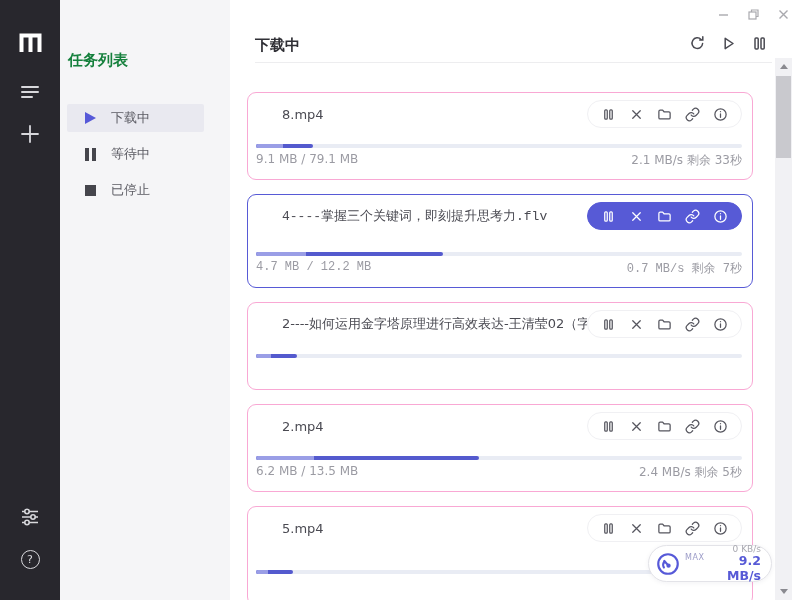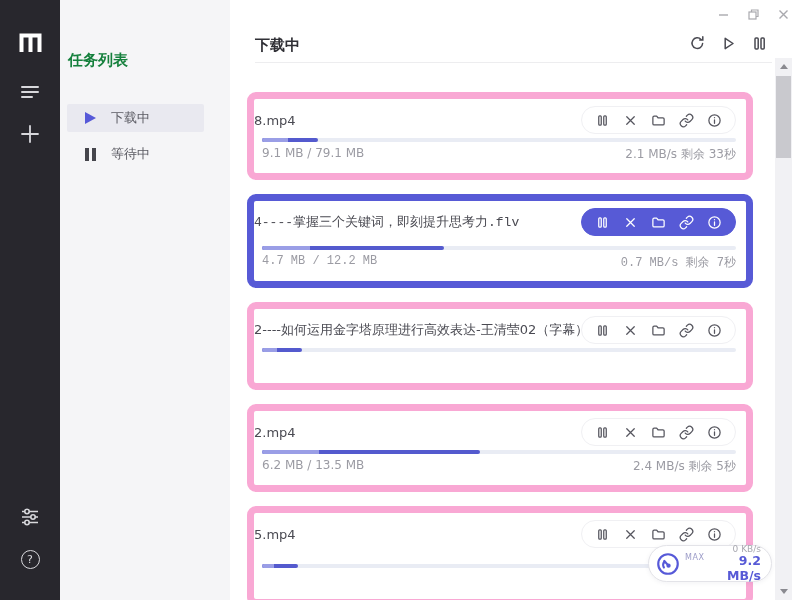--- a/index.html
+++ b/index.html
@@ -40,22 +40,22 @@
 
   
   .main-title { position:absolute; left:255px; top:36px; font-size:15px; font-weight:bold; color:#303036; }
   .toolbar { position:absolute; top:35px; right:32px; display:flex; gap:14px; }
   .tool-btn { width:17px; height:17px; color:#4A4A52; cursor:pointer; }
   .tool-btn svg { width:17px; height:17px; display:block; }
   .head-divider { position:absolute; left:255px; width:517px; top:62px; height:1px; background:#EDEDEF; }
 
   
   .task-list { position:absolute; left:247px; top:92px; width:506px; }
-  .task-card { position:relative; background:#fff; border:7px solid #f9a8d4; border-radius:9px;
-               height:88px; margin-bottom:14px; padding:7px 10px 0 0; cursor:pointer; }
+  .task-card { position:relative; background:#fff; border:1px solid #f9a8d4; border-radius:9px;
+               height:88px; margin-bottom:14px; padding:7px 10px 0 34px; cursor:pointer; }
   .task-card.selected { border-color:#575AD6; height:94px;font-family:Liberation Mono, monospace; }
   .task-card:last-child { height:100px; margin-bottom:0; }
   .task-head { display:flex; justify-content:space-between; align-items:center; height:28px; }
   .task-name { font-size:13px; color:#4A4A52; white-space:nowrap; overflow:hidden; }
   .pill { display:flex; align-items:center; height:28px; padding:0 13px; gap:13px;
           border:1px solid #F0F0F3; border-radius:14px; color:#55555E; background:#fff; flex:none; }
   .task-card.selected .pill { background:#575AD6; border-color:#575AD6; color:#fff; }
   .t-btn { width:15px; height:15px; cursor:pointer; }
   .t-btn svg { width:15px; height:15px; display:block; }
 
@@ -143,20 +143,24 @@
   <div class="subbar-title">任务列表</div>
   <div class="nav">
     <div class="nav-item active">
       <span class="ico-play-tri"></span>
       <span>下载中</span>
     </div>
     <div class="nav-item">
       <span class="ico-pause-bars"></span>
       <span>等待中</span>
     </div>
+    <div class="nav-item">
+      <span class="ico-stop-sq"></span>
+      <span>已停止</span>
+    </div>
   </div>
 </div>
 
 <div class="main-title">下载中</div>
 <div class="toolbar">
   <div class="tool-btn">
     <svg viewBox="0 0 17 17" fill="none" stroke="currentColor" stroke-width="1.5" stroke-linecap="round">
       <path d="M13.6 8.5a5.3 5.3 0 1 1-1.5-4.1"></path>
       <path d="M13.8 1.8v3.1h-3.1"></path>
     </svg>

